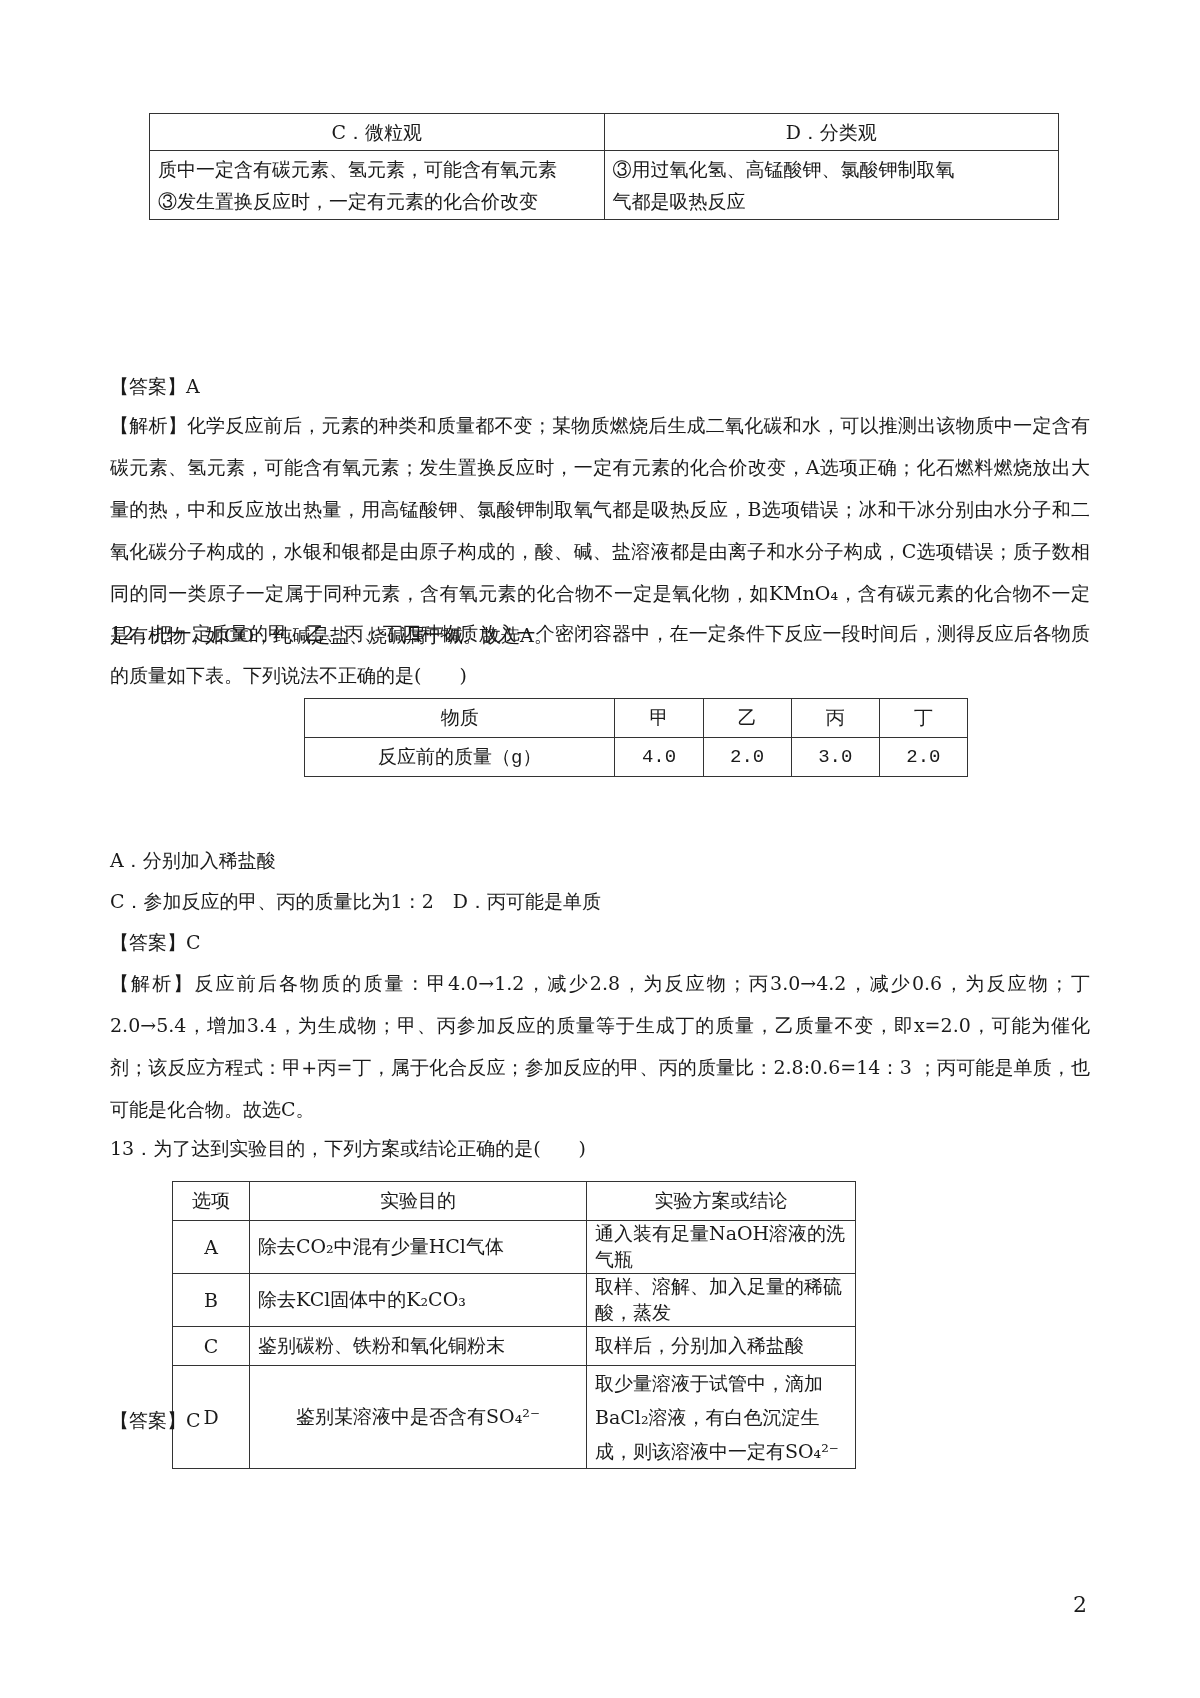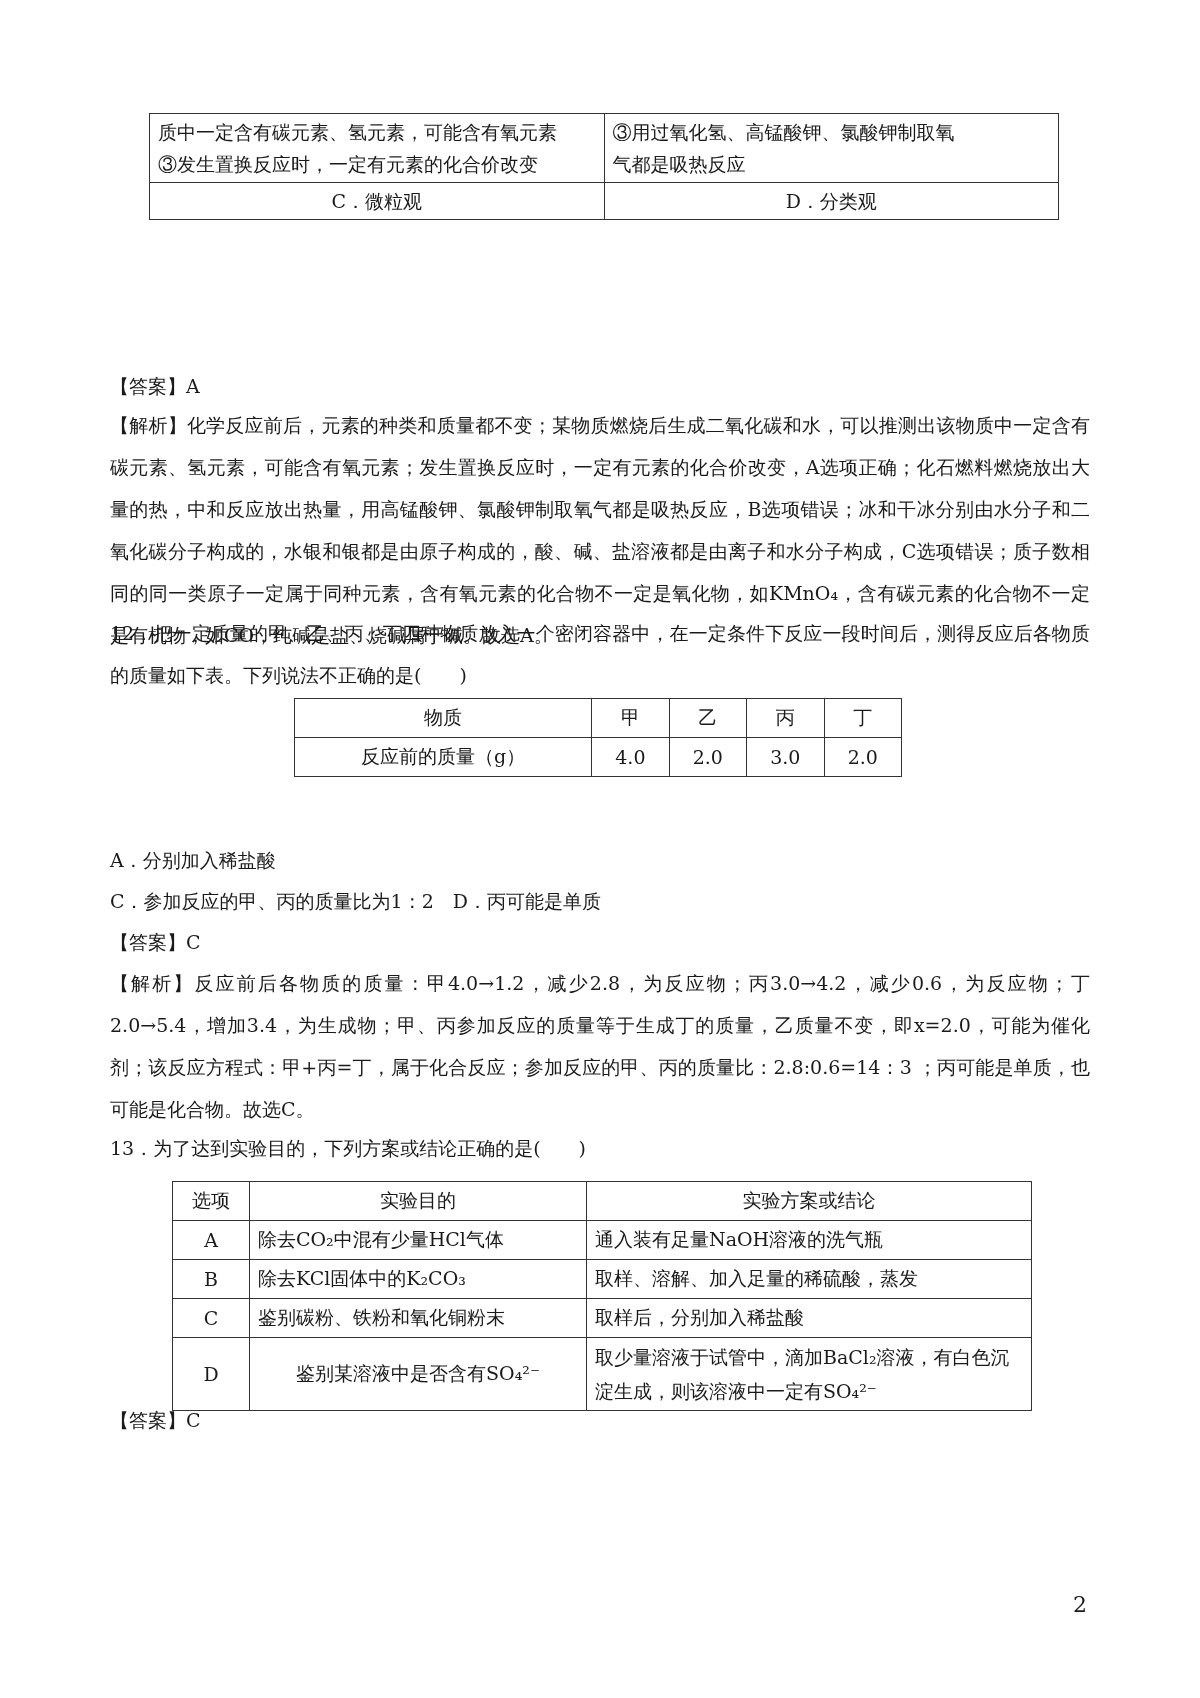--- a/index.html
+++ b/index.html
@@ -9,47 +9,47 @@
     color: #1a1a1a; font-size: 19px;
   }
   .page { position: absolute; left: 0; top: 0; width: 1200px; height: 1698px; }
   table { border-collapse: collapse; }
   td { border: 1.5px solid #333; padding: 0 8px; vertical-align: middle; }
   .t1 { position: absolute; left: 149px; top: 113px; width: 910px; }
   .t1 td { width: 50%; line-height: 32px; padding: 2px 8px; }
   .t1 .center { text-align: center; }
   .line { position: absolute; left: 110px; white-space: nowrap; line-height: 34px; }
   .para { position: absolute; left: 110px; width: 980px; line-height: 42px; text-align: justify; }
-  .t2 { position: absolute; left: 294px; top: 698px; width: 608px; }
+  .t2 { position: absolute; left: 304px; top: 698px; width: 664px; font-family: Liberation Mono, monospace; }
   .t2 td { height: 38px; text-align: center; }
-  .t3 { position: absolute; left: 172px; top: 1181px; width: 860px; }
+  .t3 { position: absolute; left: 172px; top: 1181px; width: 684px; }
   .t3 td { height: 38px; }
   .c { text-align: center; }
   .pgnum { position: absolute; left: 1073px; top: 1592px; font-size: 22px; }
 </style>
 </head>
 <body>
 
 <div class="page">
 
   <table class="t1">
     <tbody>
         <tr>
+      <td class="center">C．微粒观</td>
+      <td class="center">D．分类观</td>
+    </tr>
+    <tr>
       <td>
         <div>质中一定含有碳元素、氢元素，可能含有氧元素</div>
         <div>③发生置换反应时，一定有元素的化合价改变</div>
       </td>
       <td>
         <div>③用过氧化氢、高锰酸钾、氯酸钾制取氧</div>
         <div>气都是吸热反应</div>
       </td>
-    </tr>
-    <tr>
-      <td class="center">C．微粒观</td>
-      <td class="center">D．分类观</td>
     </tr>
   </tbody>
     </table>
 
   <div class="line" style="top:369px">【答案】A</div>
   <div class="para" style="top:404px">【解析】化学反应前后，元素的种类和质量都不变；某物质燃烧后生成二氧化碳和水，可以推测出该物质中一定含有碳元素、氢元素，可能含有氧元素；发生置换反应时，一定有元素的化合价改变，A选项正确；化石燃料燃烧放出大量的热，中和反应放出热量，用高锰酸钾、氯酸钾制取氧气都是吸热反应，B选项错误；冰和干冰分别由水分子和二氧化碳分子构成的，水银和银都是由原子构成的，酸、碱、盐溶液都是由离子和水分子构成，C选项错误；质子数相同的同一类原子一定属于同种元素，含有氧元素的化合物不一定是氧化物，如KMnO₄，含有碳元素的化合物不一定是有机物，如CO，纯碱是盐、烧碱属于碱。故选A。</div>
 
   <div class="para" style="top:612px">12．把一定质量的甲、乙、丙、丁四种物质放入一个密闭容器中，在一定条件下反应一段时间后，测得反应后各物质的质量如下表。下列说法不正确的是(　　)</div>
 
   <table class="t2">

